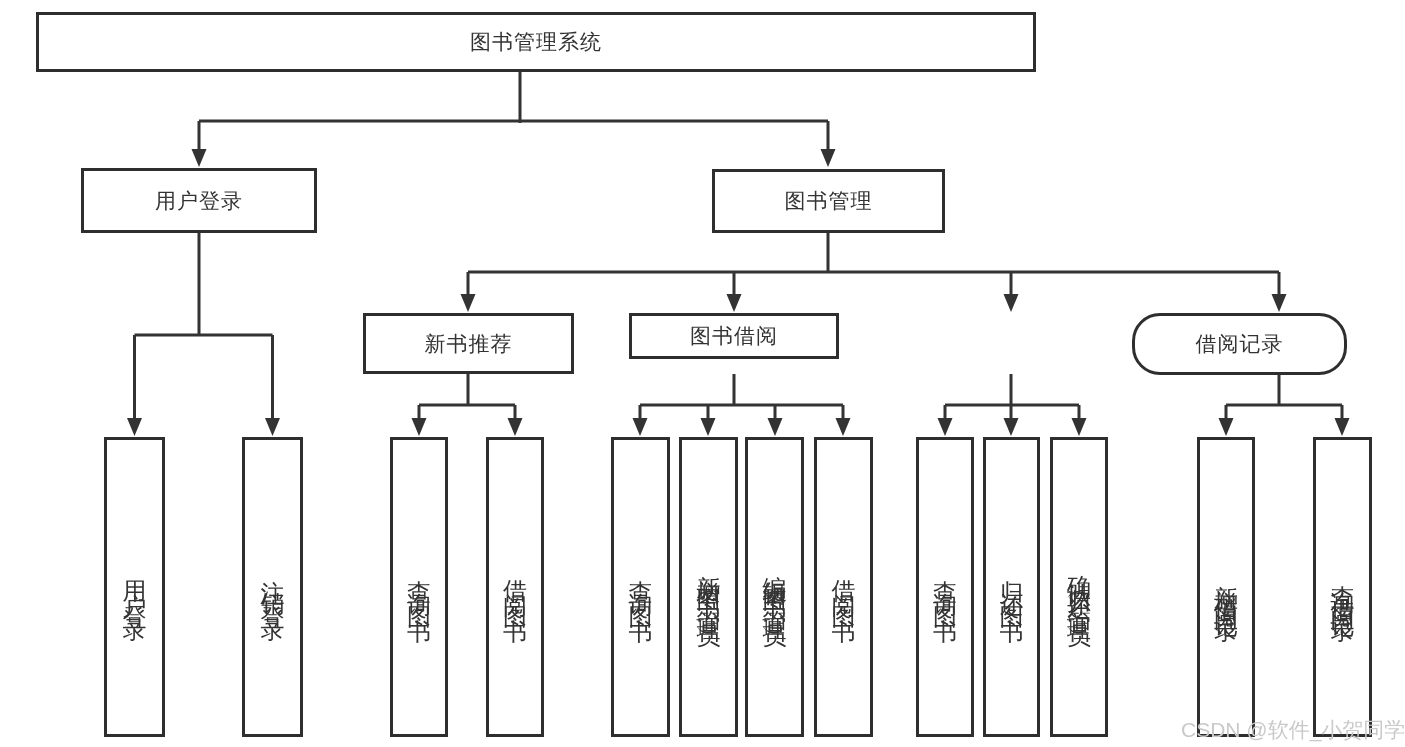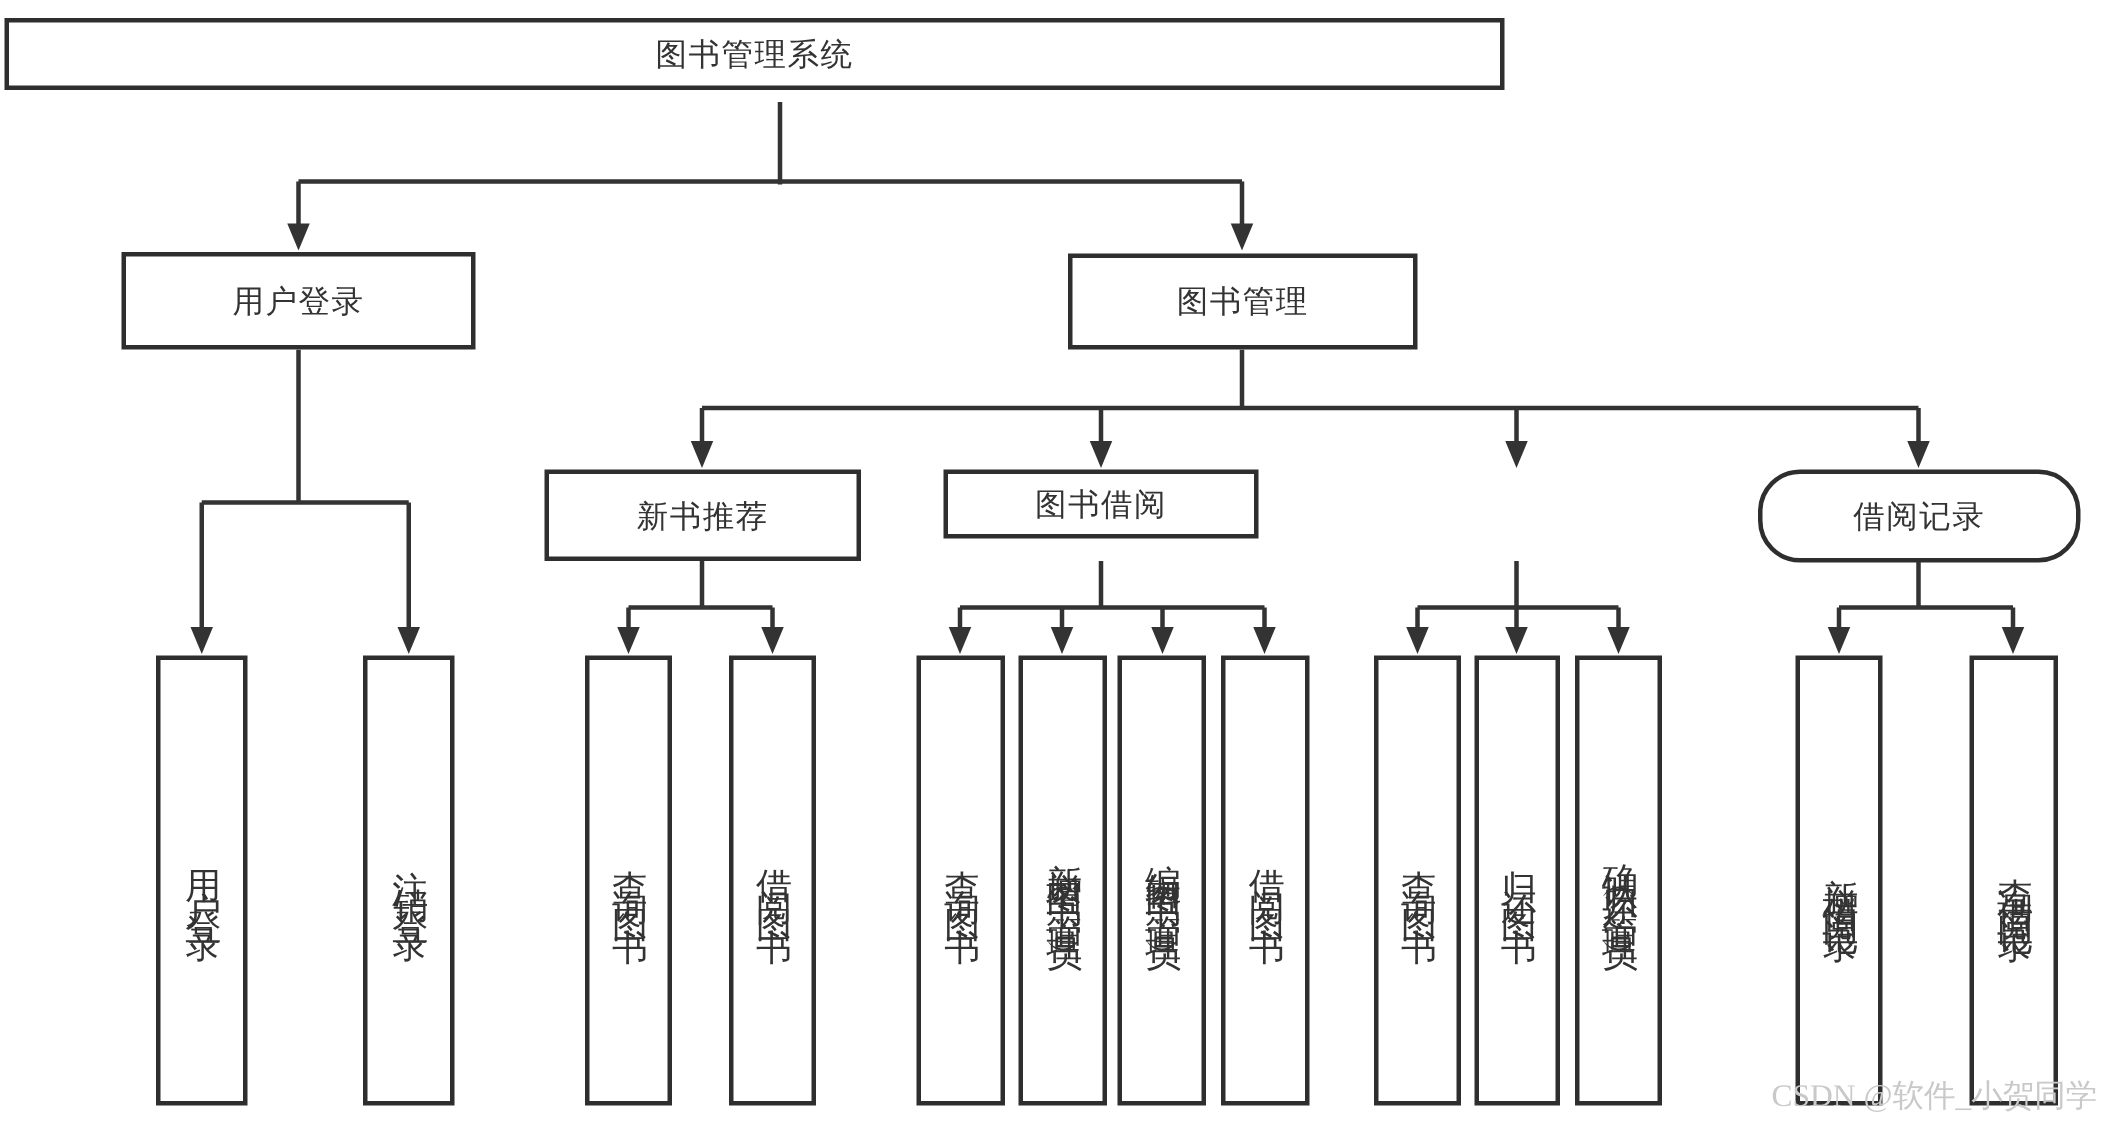--- a/index.html
+++ b/index.html
@@ -49,21 +49,20 @@
     letter-spacing: 7px;
   }
   .watermark {
     position: absolute;
     top: 716px;
     left: 1181px;
     font-size: 21px;
     color: #c9c9c9;
     white-space: nowrap;
     z-index: 5;
-    font-family: Liberation Serif, serif;
   }
 </style>
 </head>
 <body>
 
 <div class="canvas">
 
   <svg class="connectors" width="1405" height="747" viewBox="0 0 1405 747">
 
     <path d="M520,68 V123 M199,121 H828 M199,121 V152 M828,121 V152" stroke="#333333" stroke-width="3" fill="none"></path>
@@ -90,38 +89,38 @@
       <path d="M767.5,418 L782.5,418 L775,436 Z"></path>
       <path d="M835.5,418 L850.5,418 L843,436 Z"></path>
       <path d="M937.5,418 L952.5,418 L945,436 Z"></path>
       <path d="M1003.5,418 L1018.5,418 L1011,436 Z"></path>
       <path d="M1071.5,418 L1086.5,418 L1079,436 Z"></path>
       <path d="M1218.5,418 L1233.5,418 L1226,436 Z"></path>
       <path d="M1334.5,418 L1349.5,418 L1342,436 Z"></path>
     </g>
   </svg>
 
-  <div class="node hbox" style="left:3px; top:12px; width:1000px; height:48px;">
+  <div class="node hbox" style="left:36px; top:12px; width:1000px; height:60px;">
     <span>图书管理系统</span>
   </div>
 
   <div class="node hbox" style="left:81px; top:168px; width:236px; height:65px;">
     <span>用户登录</span>
   </div>
   <div class="node hbox" style="left:363px; top:313px; width:211px; height:61px;">
     <span>新书推荐</span>
   </div>
 
   <div class="node hbox" style="left:712px; top:169px; width:233px; height:64px;">
     <span>图书管理</span>
   </div>
   <div class="node hbox" style="left:629px; top:313px; width:210px; height:46px;">
     <span>图书借阅</span>
   </div>
-  <div class="node hbox" style="left:1172px; top:313px; width:215px; height:62px;border-radius:28px;">
+  <div class="node hbox" style="left:1132px; top:313px; width:215px; height:62px;border-radius:28px;">
     <span>借阅记录</span>
   </div>
 
   <div class="node vbox" style="left:104px; top:437px; width:61px; height:300px;">
     <span class="vtext">用户登录</span>
   </div>
   <div class="node vbox" style="left:242px; top:437px; width:61px; height:300px;">
     <span class="vtext">注销登录</span>
   </div>
 

